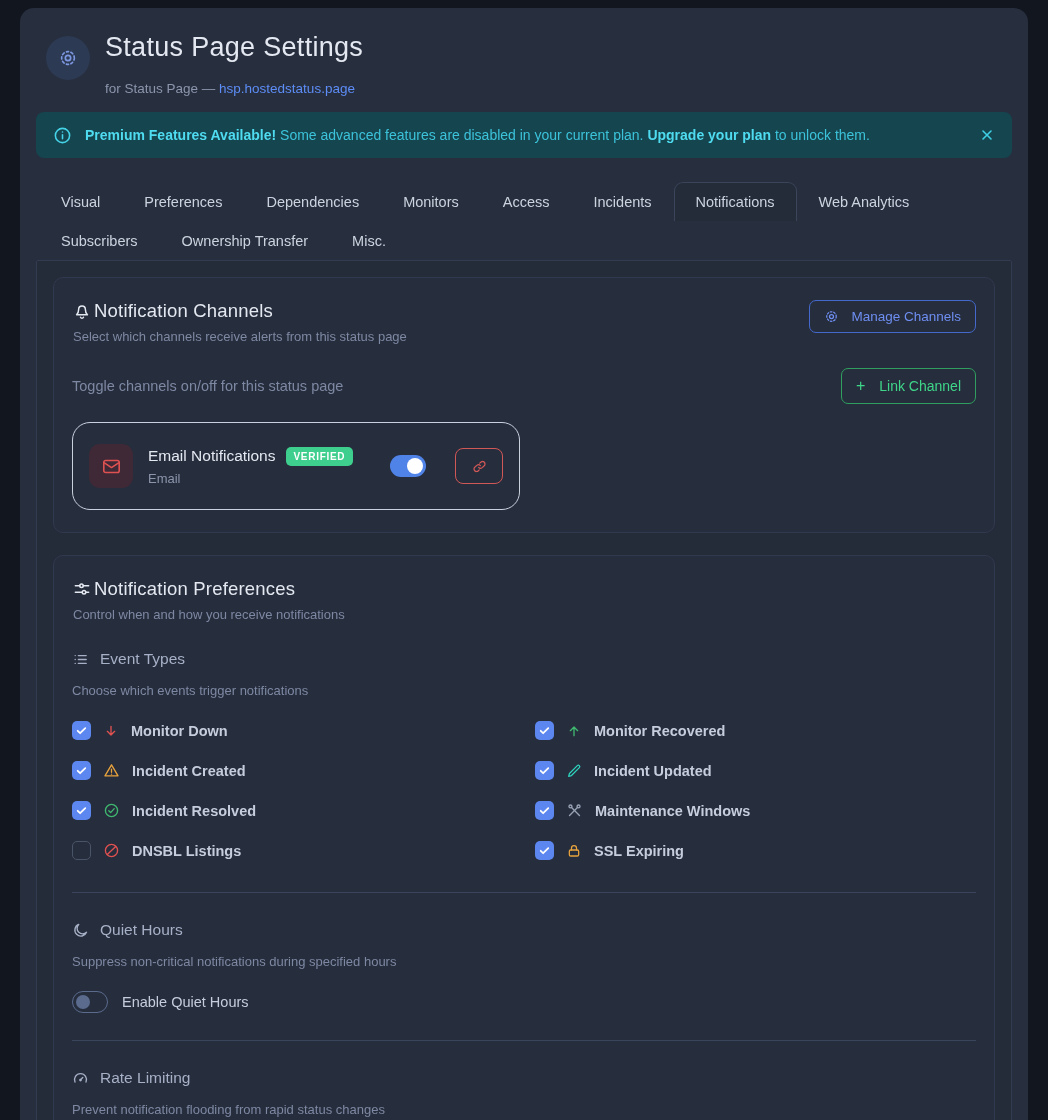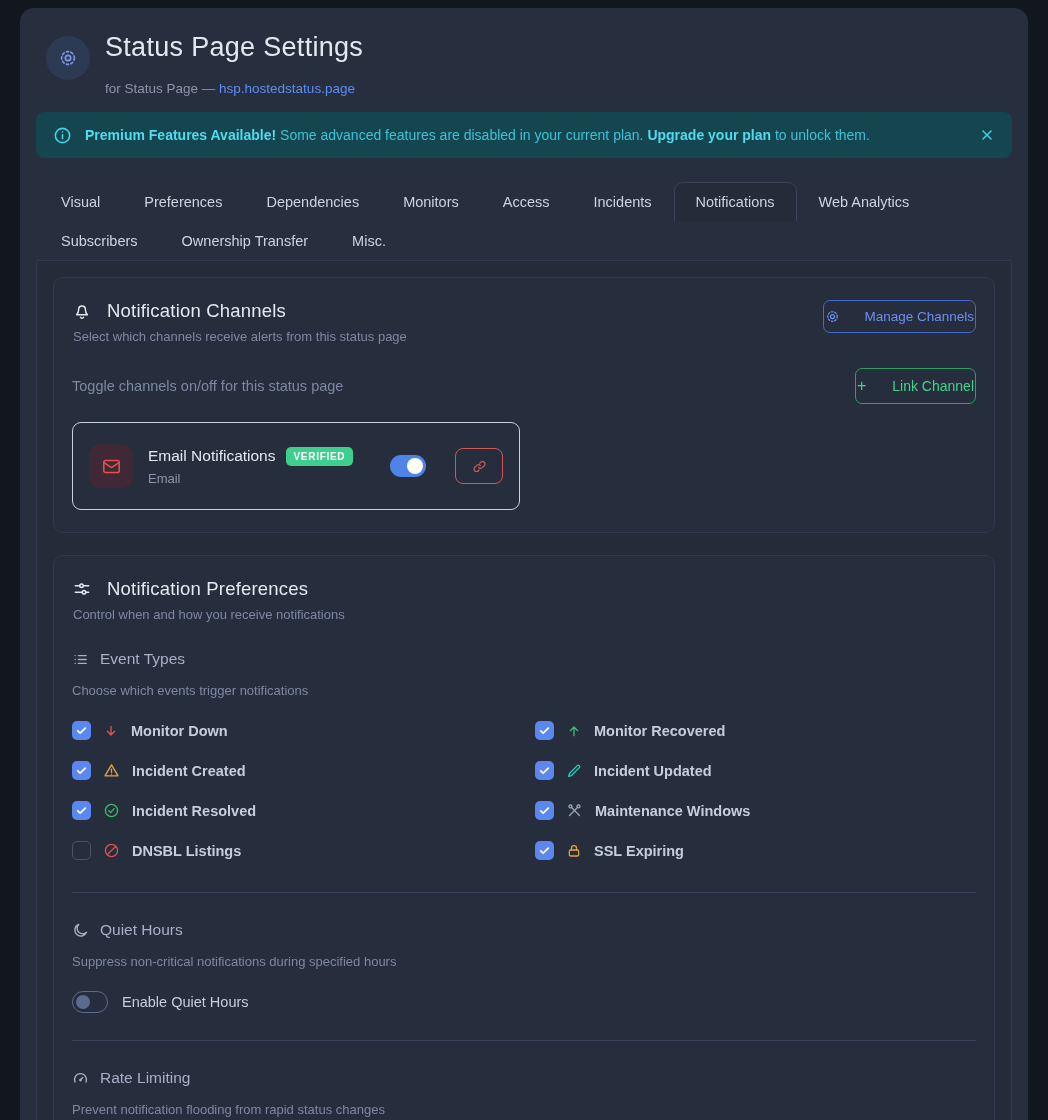--- a/index.html
+++ b/index.html
@@ -62,40 +62,40 @@
     border: 1px solid var(--border, #323c50);
     background: var(--content-bg, #242b39);
     height: 864px; border-radius: 2px; padding: 16px; overflow: hidden;
   }
   .panel {
     border: 1px solid #303a4e; background: var(--panel-bg, #262d3c);
     border-radius: 10px; padding: 22px 18px; margin-bottom: 22px;
   }
 
   .sec-top { display: flex; justify-content: space-between; align-items: flex-start; }
-  .sec-title-row { display: flex; align-items: center; gap: 15px; color: var(--heading, #e4e8f1); }
+  .sec-title-row { display: flex; align-items: center; gap: 2px; color: var(--heading, #e4e8f1); }
   .sec-title { font-size: 18.5px; font-weight: 500; letter-spacing: .2px; }
   .sec-sub { font-size: 13px; color: var(--faint, #7d88a3); margin: 7px 0 0 1px; }
 
   .btn {
-    display: inline-flex; align-items: center; gap: 24px;
+    display: inline-flex; align-items: center; gap: 12px;
     background: transparent; border-radius: 7px; cursor: pointer;
-    font-size: 13.5px; padding: 8px 1px; font-family: inherit;
+    font-size: 13.5px; padding: 8px 14px; font-family: inherit;
   }
   .btn-blue { border: 1px solid #4468cc; color: #6e8ef2; }
   .btn-green { border: 1px solid #2f9e5f; color: var(--green, #3fd68a); font-size: 14px; }
   .btn-green .plus { font-size: 16px; margin-right: 2px; }
 
   .row-between { display: flex; justify-content: space-between; align-items: center; margin-top: 24px; }
   .hint { font-size: 14.5px; color: var(--faint, #7d88a3); }
 
   
   .channel-card {
     margin-top: 18px; width: 448px; min-height: 88px;
-    border: 1px solid var(--border-light, #c9d0de); border-radius: 9px;
+    border: 1px solid var(--border-light, #c9d0de); border-radius: 18px;
     padding: 16px; display: flex; align-items: center; gap: 15px;
   }
   .ch-icon {
     width: 44px; height: 44px; border-radius: 11px; background: #3f2936;
     color: var(--red, #e05252); display: flex; align-items: center; justify-content: center;
   }
   .ch-main { flex: 1; }
   .ch-name-row { display: flex; align-items: center; gap: 10px; }
   .ch-name { font-size: 15.5px; color: var(--heading, #e4e8f1); }
   .badge {

